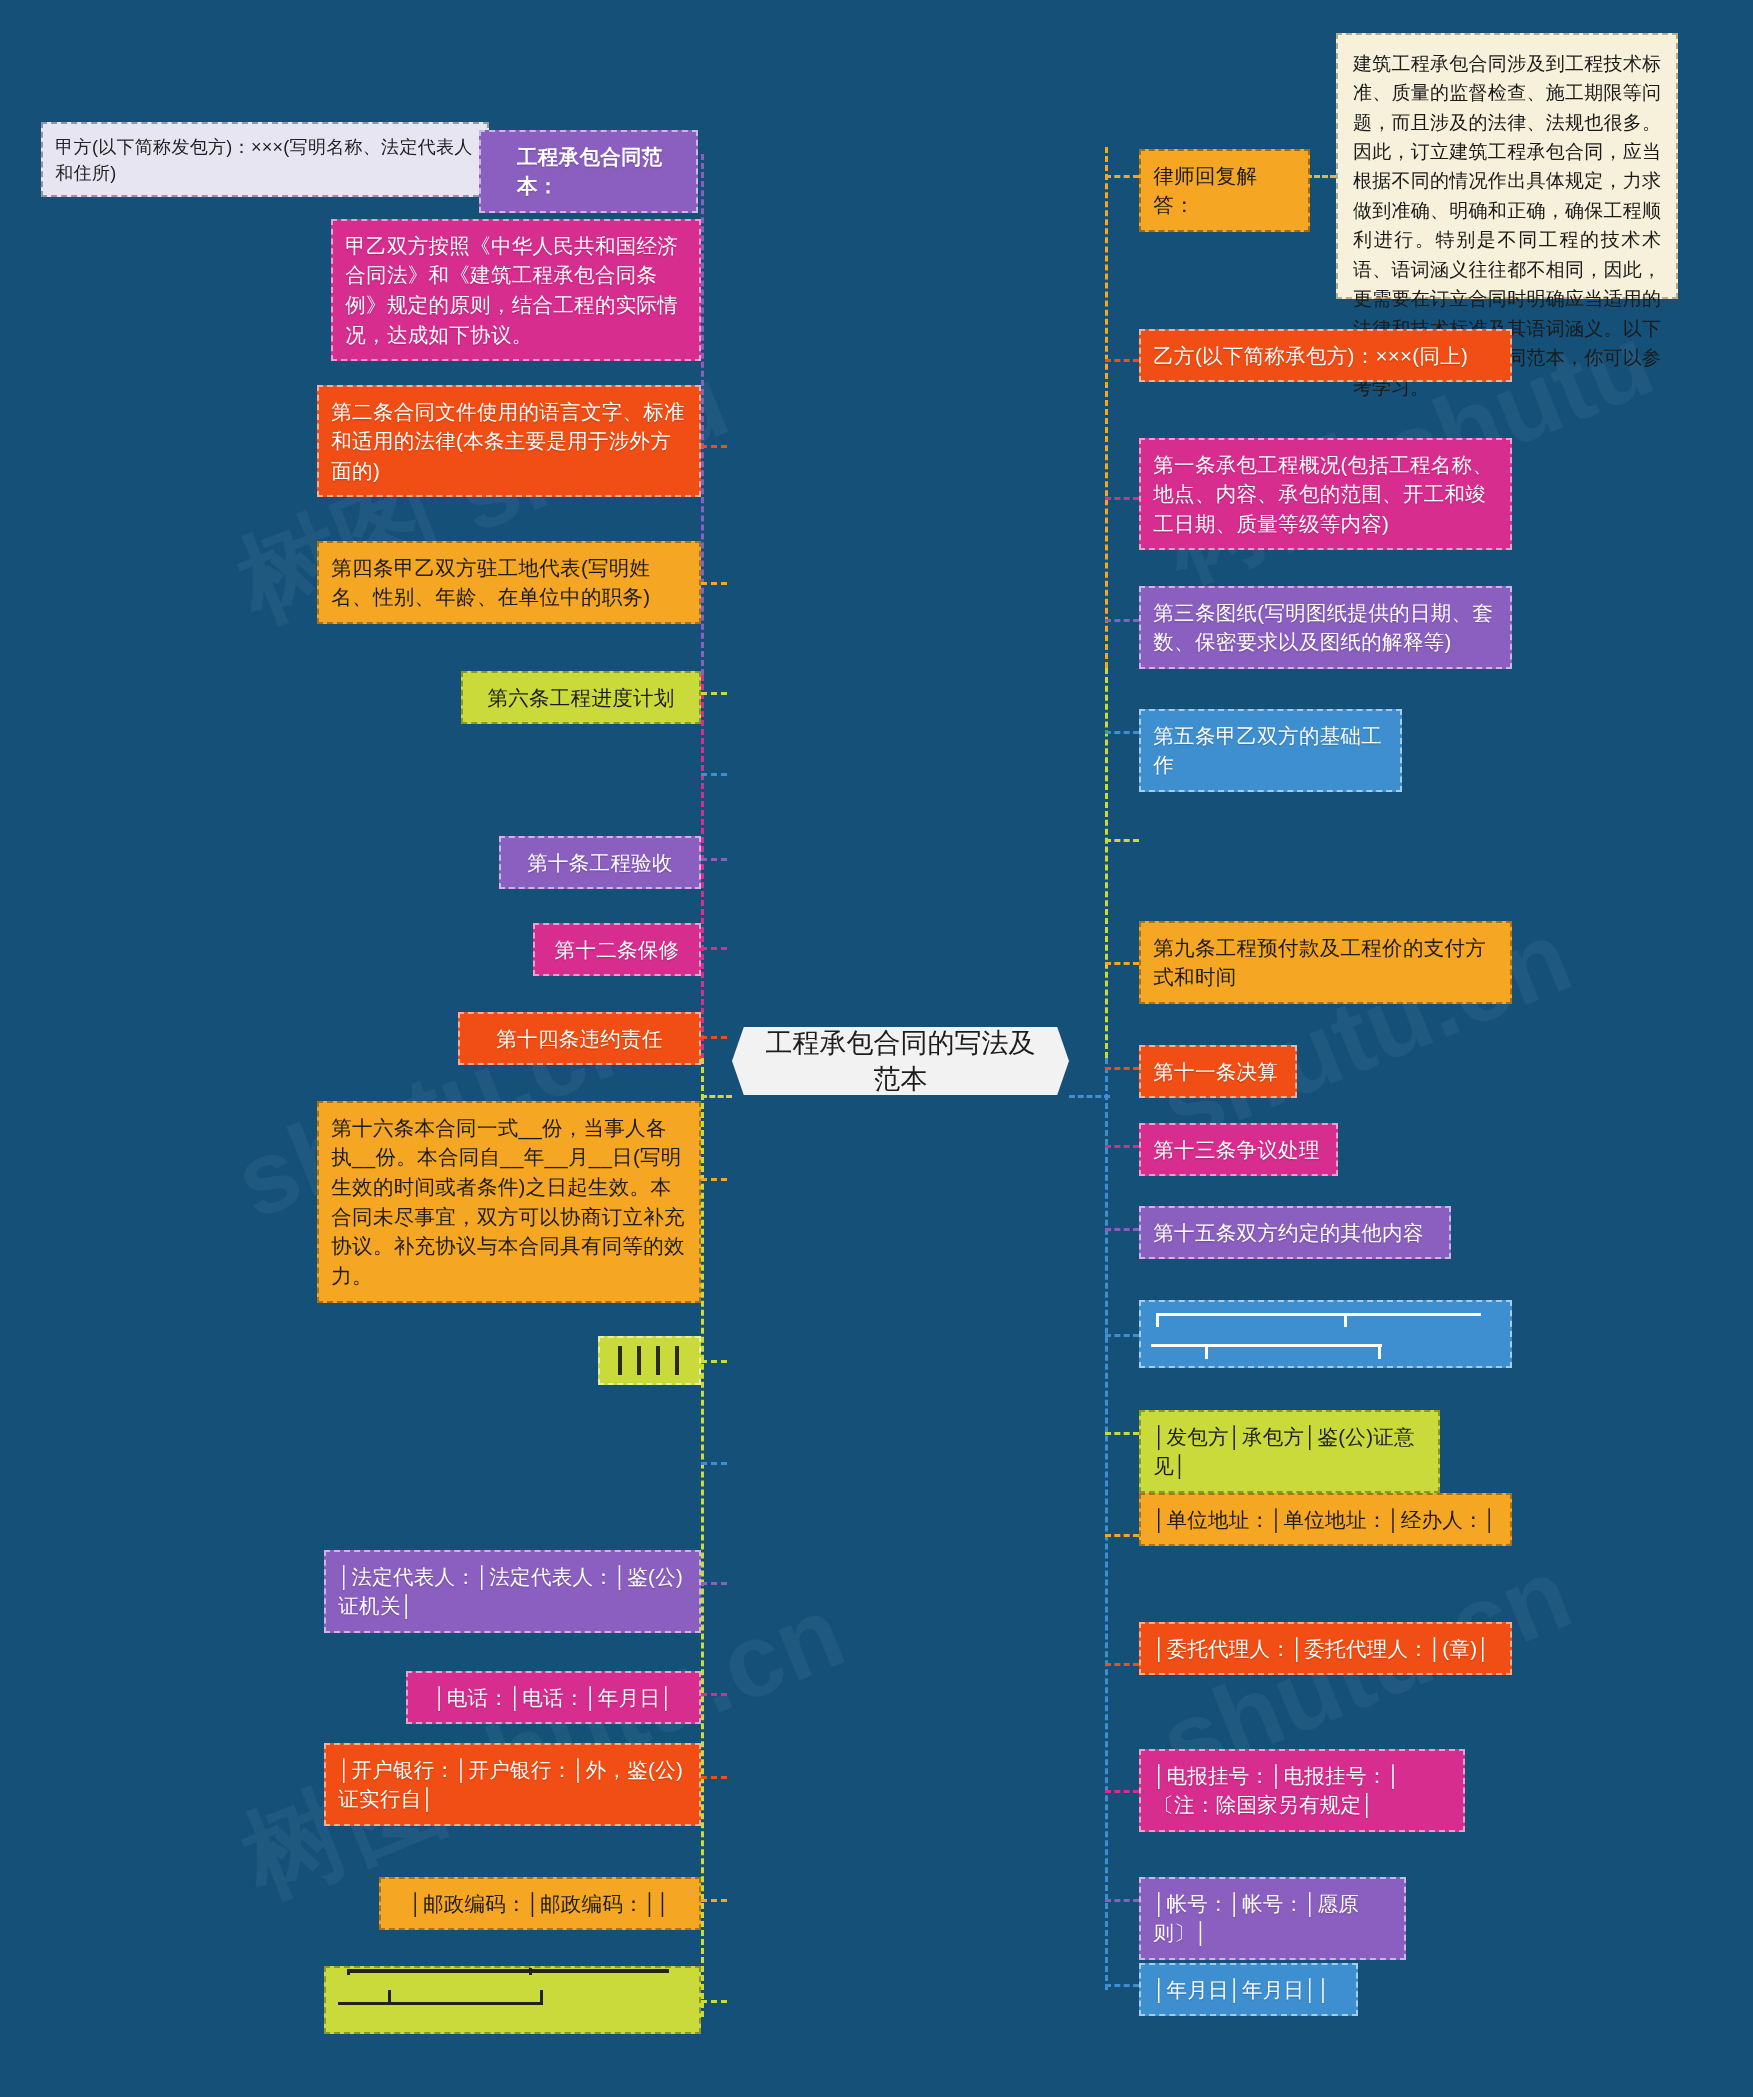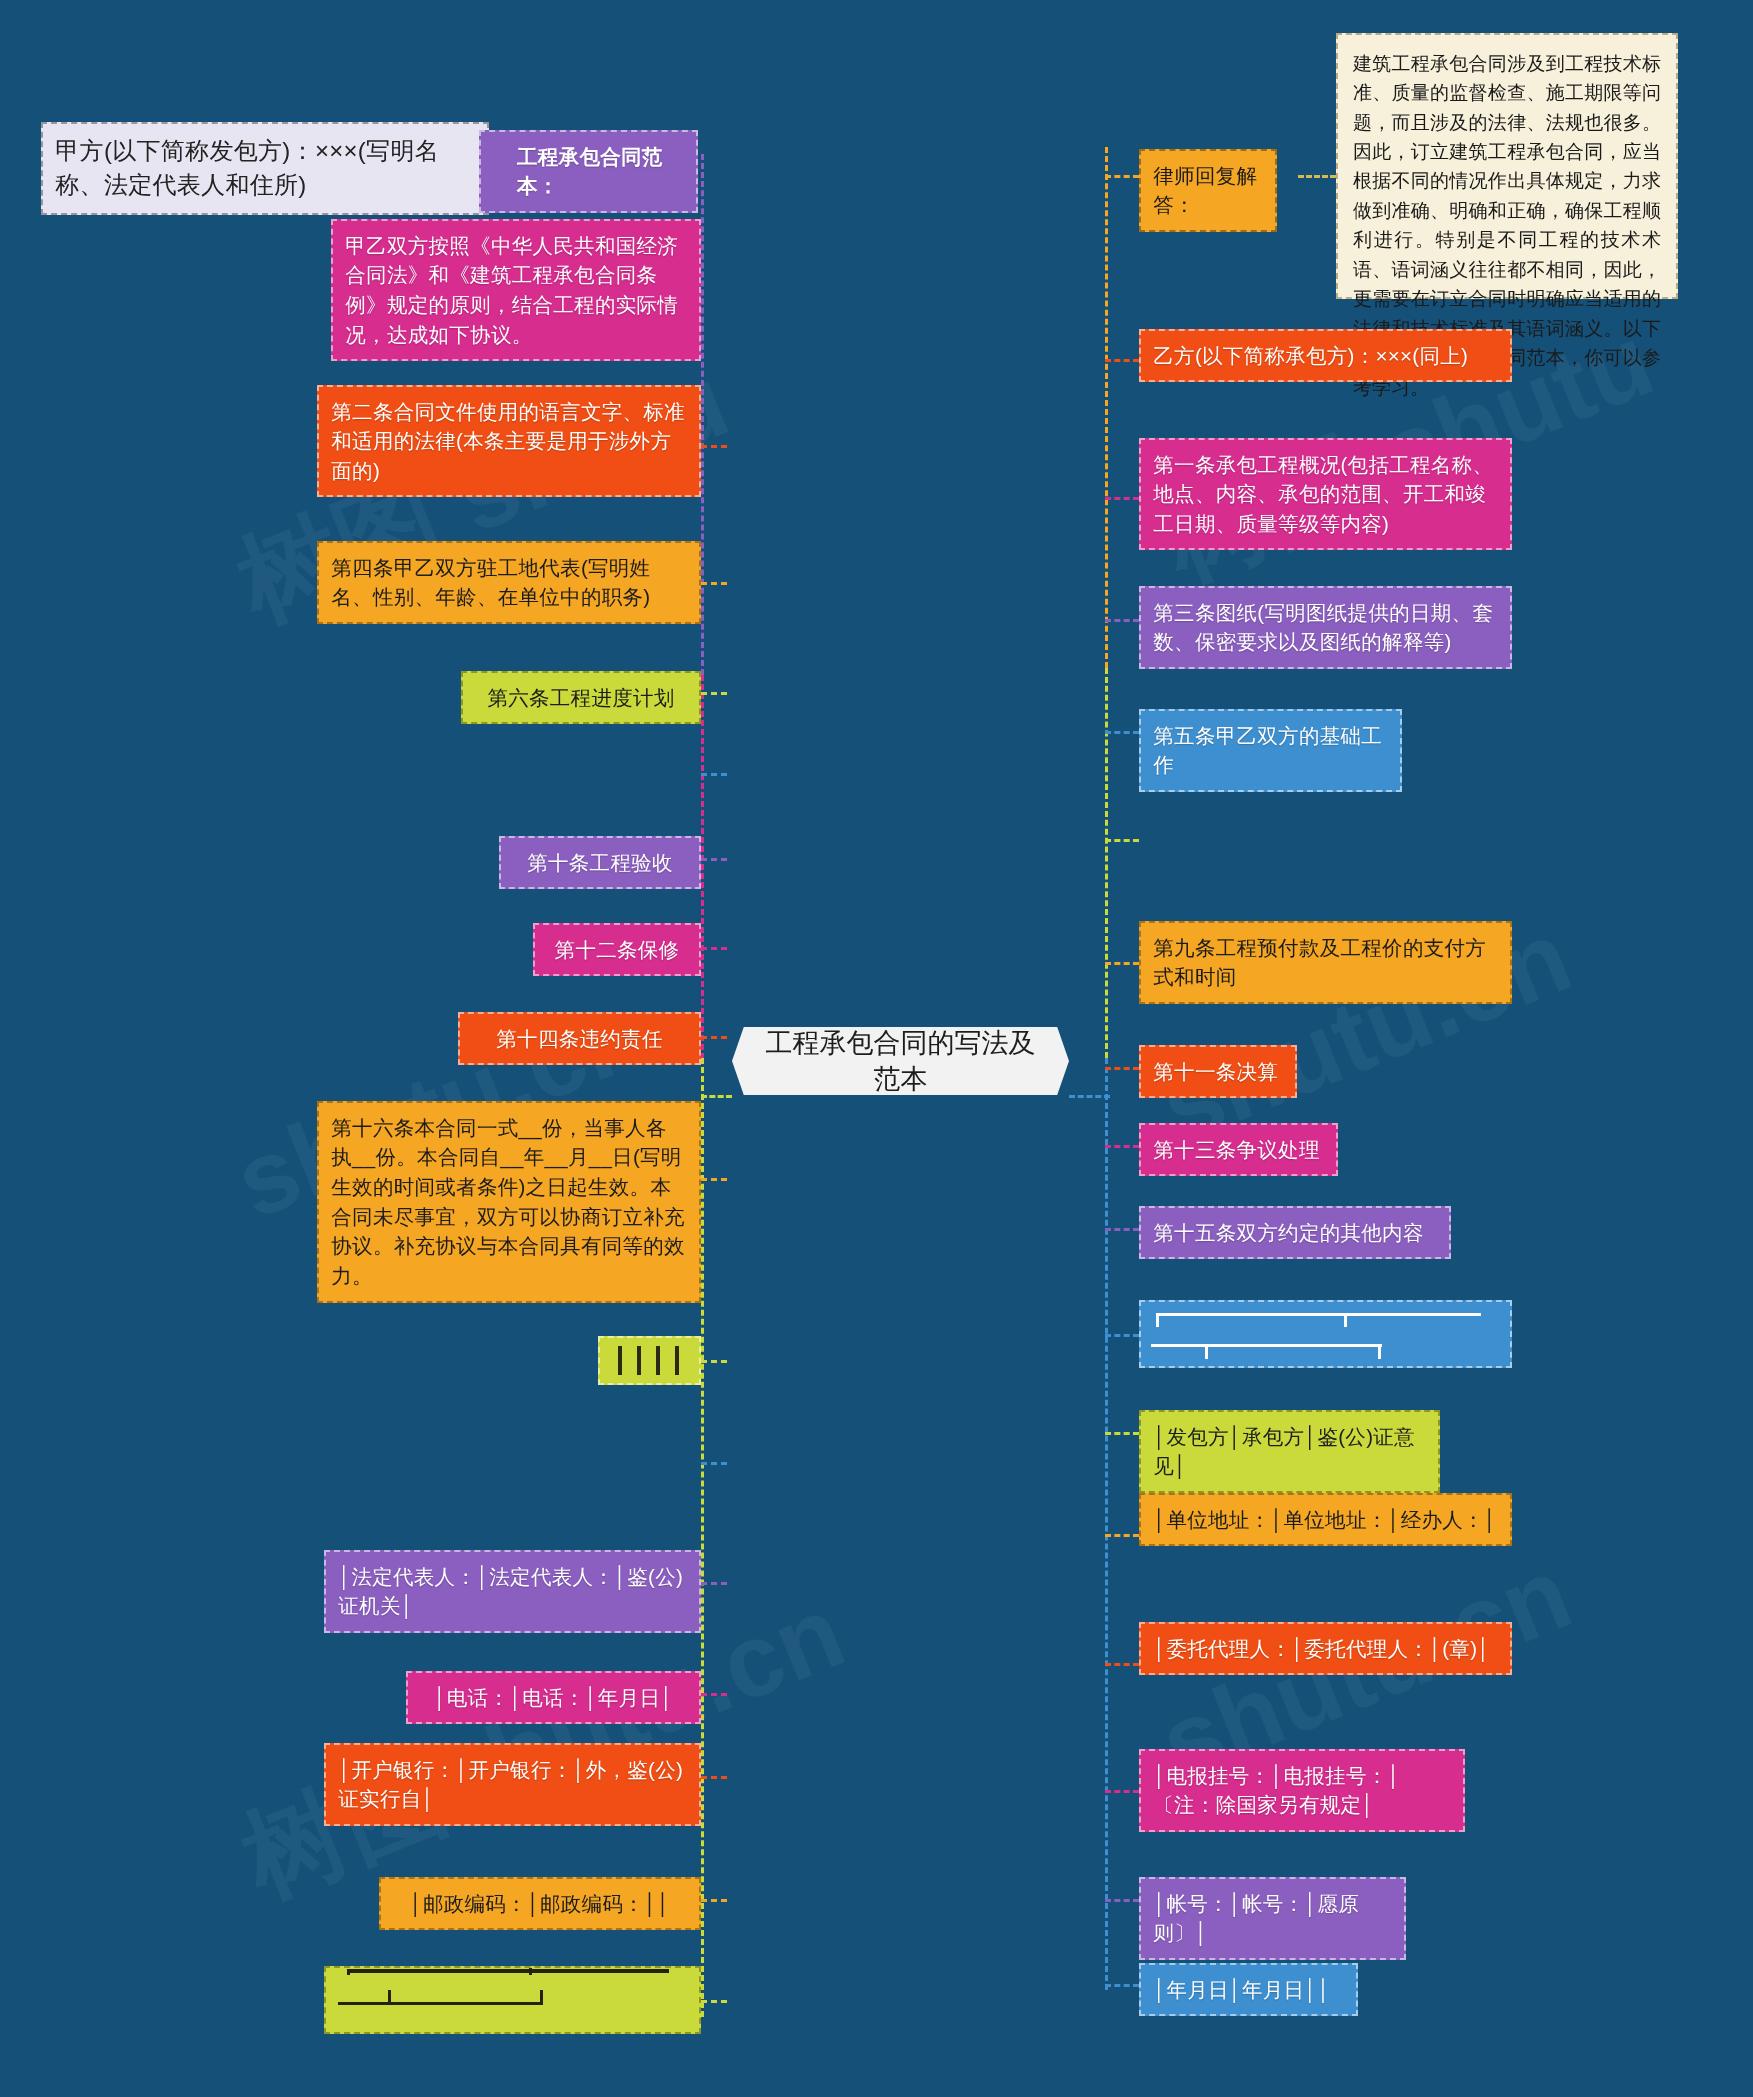--- a/index.html
+++ b/index.html
@@ -90,21 +90,21 @@
   <div class="stub" style="left:701px;top:1095px;width:31px;border-top-color:#cada3a;"></div>
 
   <div class="stub" style="left:1069px;top:1095px;width:41px;border-top-color:#3e8fd0;"></div>
 
   <div class="stub" style="left:701px;top:156px;width:0px;border-top-color:#8b5fbf;"></div>
   <div class="stub" style="left:442px;top:156px;width:41px;border-top-color:#c9c5dd;"></div>
 
   <div class="stub" style="left:1105px;top:175px;width:34px;border-top-color:#f5a623;"></div>
   <div class="stub" style="left:1298px;top:175px;width:38px;border-top-color:#d8b84a;"></div>
 
-  <div class="node light" id="left-leaf" style="left:41px;top:122px;width:448px;background:#e8e5f2;font-size:24px;">
+  <div class="node light" id="left-leaf" style="left:41px;top:122px;width:448px;background:#e8e5f2;font-size:18px;">
     <span>甲方(以下简称发包方)：×××(写明名称、法定代表人和住所)</span>
   </div>
 
   <div class="node dark" id="left-header" style="left:479px;top:130px;width:219px;background:#8b5fbf;font-size:20.5px;font-weight:bold;padding-left:36px;">
     <span>工程承包合同范本：</span>
   </div>
 
   <div class="node dark" style="left:331px;top:219px;width:370px;background:#d62d8f;">
     <span>甲乙双方按照《中华人民共和国经济合同法》和《建筑工程承包合同条例》规定的原则，结合工程的实际情况，达成如下协议。</span>
   </div>
@@ -169,21 +169,21 @@
     <div class="rule v" style="left:203px;top:0px;height:6.8px;background:#232310;"></div>
     <div class="rule h" style="left:12.3px;top:34px;width:205px;background:#232310;"></div>
     <div class="rule v" style="left:62px;top:22px;height:15px;background:#232310;"></div>
     <div class="rule v" style="left:214px;top:22px;height:15px;background:#232310;"></div>
   </div>
 
   <div id="root" style="left:732px;top:1027px;width:337px;height:68px;">
     <span>工程承包合同的写法及范本</span>
   </div>
 
-  <div class="node" id="right-header" style="left:1139px;top:149px;width:138px;background:#f5a623;color:#1c1c1c;border-color:rgba(0,0,0,.35);font-size:20.5px;">
+  <div class="node" id="right-header" style="left:1139px;top:149px;width:171px;background:#f5a623;color:#1c1c1c;border-color:rgba(0,0,0,.35);font-size:20.5px;">
     <span>律师回复解答：</span>
   </div>
 
   <div id="answer" style="left:1336px;top:33px;width:342px;height:266px;">
     <span>建筑工程承包合同涉及到工程技术标准、质量的监督检查、施工期限等问题，而且涉及的法律、法规也很多。因此，订立建筑工程承包合同，应当根据不同的情况作出具体规定，力求做到准确、明确和正确，确保工程顺利进行。特别是不同工程的技术术语、语词涵义往往都不相同，因此，更需要在订立合同时明确应当适用的法律和技术标准及其语词涵义。以下是一份工程承包合同范本，你可以参考学习。</span>
   </div>
 
   <div class="node dark" style="left:1139px;top:329px;width:373px;background:#f04e14;">
     <span>乙方(以下简称承包方)：×××(同上)</span>
   </div>

